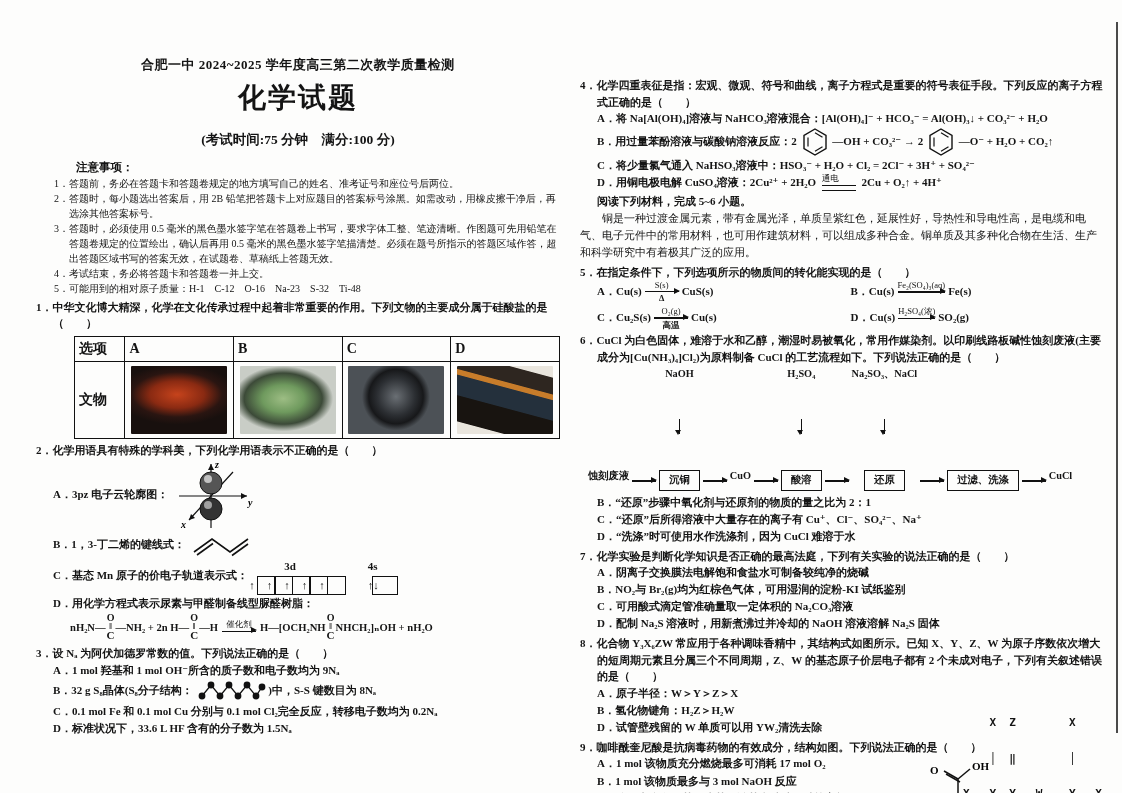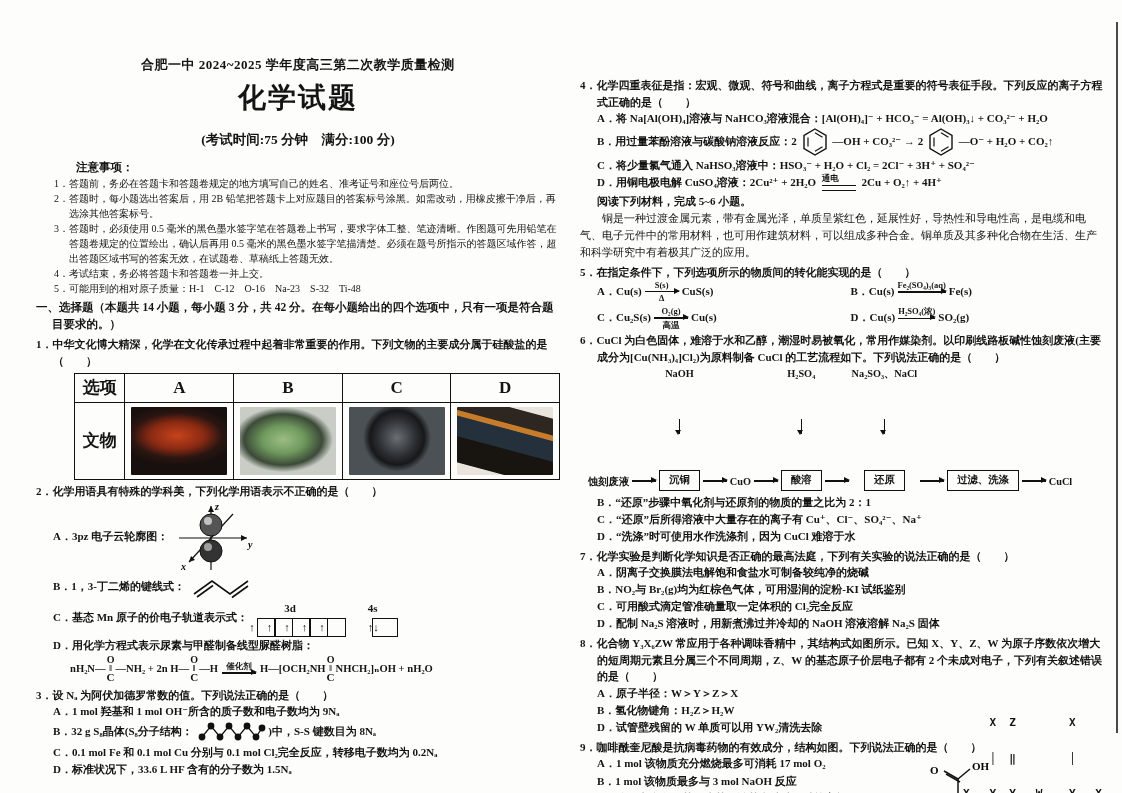--- a/index.html
+++ b/index.html
@@ -21,33 +21,33 @@
   .notice-item{margin-left:18px;padding-left:15px;text-indent:-15px;font-size:10px;line-height:1.5;}
   .section-head{font-weight:700;font-size:11.5px;margin-top:3px;padding-left:16px;text-indent:-16px;line-height:1.5;}
 
   .q{margin-top:3px;}
   .stem{font-weight:700;padding-left:17px;text-indent:-17px;line-height:1.5;}
   .opt{font-weight:600;margin-left:17px;padding-left:17px;text-indent:-17px;line-height:1.55;}
   .kai{font-weight:400;}
 
   
   table.artifact{border-collapse:collapse;margin:4px 0 2px 38px;}
-  table.artifact td{border:1.4px solid #111;text-align:center;vertical-align:middle;
-    font-weight:700;padding:2px 4px;font-size:17px;}
+  table.artifact td{border:1.4px solid #111;text-align:left;vertical-align:middle;
+    font-weight:700;padding:2px 4px;font-size:14px;}
   td.rowhead{width:44px;}
   .photo{width:96px;height:68px;margin:2px auto;border-radius:1px;}
   .photo-a{background:radial-gradient(60px 30px at 48% 42%,#c6431c 0%,#8a2a12 45%,#2a1511 75%,#18100e 100%);}
   .photo-b{background:radial-gradient(52px 34px at 45% 48%,#9dbd84 0%,#6f9a5e 40%,#3c4a38 75%,#c9cdc6 96%),#c9cdc6;}
   .photo-c{background:radial-gradient(34px 34px at 50% 45%,#6a6f74 0%,#2c2f33 55%,#17181a 80%,#4c5156 100%);}
   .photo-d{background:linear-gradient(195deg,#e9e5dd 12%,#2e2620 13% 30%,#c77c2a 31% 36%,#24303c 37% 58%,#181410 59% 86%,#e9e5dd 87%);}
 
   
   .inlsvg{vertical-align:middle;}
   .stack{display:inline-flex;flex-direction:column;align-items:center;vertical-align:middle;line-height:1;margin:0 1px;}
-  .stack .top{font-size:8.5px;font-weight:700;text-align:center;}
+  .stack .top{font-size:8.5px;font-weight:400;text-align:center;}
   .co .o{font-size:10px;font-weight:600;}
   .co .db{font-size:8px;height:7px;overflow:hidden;font-weight:600;}
   .co .c{font-size:11px;font-weight:600;}
   .arrline{position:relative;height:1.4px;background:#111;width:100%;min-width:34px;margin:2px 0;}
   .arrline:after{content:"";position:absolute;right:-1px;top:-3.2px;border-left:6px solid #111;
     border-top:3.8px solid transparent;border-bottom:3.8px solid transparent;}
   .dline{width:34px;height:4px;border-top:1.6px solid #111;border-bottom:1.6px solid #111;margin:2px 0;}
   .botlab{font-size:8.5px;font-weight:600;min-height:8px;}
 
   .orbital-boxes{display:inline-flex;align-items:flex-end;gap:26px;vertical-align:middle;margin-left:6px;}
@@ -68,21 +68,21 @@
   
   .flow{display:flex;align-items:flex-end;margin:2px 0 3px 8px;font-weight:600;font-size:10.3px;}
   .fcol{display:flex;flex-direction:column;align-items:center;gap:36px;}
   .fbox{border:1.5px solid #111;padding:2px 9px;font-weight:700;white-space:nowrap;}
   .varr{width:1.4px;height:15px;background:#111;position:relative;margin:1px auto 0;}
   .varr:after{content:"";position:absolute;left:-3.3px;bottom:-1px;border-top:5.5px solid #111;
     border-left:3.8px solid transparent;border-right:3.8px solid transparent;}
   .harr{position:relative;height:1.4px;background:#111;width:24px;margin:0 3px 9px;align-self:flex-end;}
   .harr:after{content:"";position:absolute;right:-1px;top:-3.2px;border-left:6px solid #111;
     border-top:3.8px solid transparent;border-bottom:3.8px solid transparent;}
-  .fmid{margin-bottom:1px;white-space:nowrap;}
+  .fmid{margin-bottom:7px;white-space:nowrap;}
 
   
   .rel{position:relative;}
   .q8struct{position:absolute;right:2px;top:58px;font-family:"DejaVu Sans Mono",monospace;
     font-size:11px;line-height:1.08;font-weight:600;white-space:pre;}
   .q9struct{position:absolute;right:0;top:14px;}
   svg text{font-family:"Liberation Serif","DejaVu Serif",serif;}
 </style>
 </head>
 <body>
@@ -94,21 +94,20 @@
   <div class="doc-title">化学试题</div>
   <div class="exam-info">(考试时间:75 分钟　满分:100 分)</div>
 
   <div class="notice-title">注意事项：</div>
   <div class="notice-item kai">1．答题前，务必在答题卡和答题卷规定的地方填写自己的姓名、准考证号和座位号后两位。</div>
   <div class="notice-item kai">2．答题时，每小题选出答案后，用 2B 铅笔把答题卡上对应题目的答案标号涂黑。如需改动，用橡皮擦干净后，再选涂其他答案标号。</div>
   <div class="notice-item kai">3．答题时，必须使用 0.5 毫米的黑色墨水签字笔在答题卷上书写，要求字体工整、笔迹清晰。作图题可先用铅笔在答题卷规定的位置绘出，确认后再用 0.5 毫米的黑色墨水签字笔描清楚。必须在题号所指示的答题区域作答，超出答题区域书写的答案无效，在试题卷、草稿纸上答题无效。</div>
   <div class="notice-item kai">4．考试结束，务必将答题卡和答题卷一并上交。</div>
   <div class="notice-item">5．可能用到的相对原子质量：H-1　C-12　O-16　Na-23　S-32　Ti-48</div>
 
-  <div class="section-head">一、选择题（本题共 14 小题，每小题 3 分，共 42 分。在每小题给出的四个选项中，只有一项是符合题目要求的。）</div>
 
   <div class="q">
     <div class="stem">1．中华文化博大精深，化学在文化传承过程中起着非常重要的作用。下列文物的主要成分属于硅酸盐的是（　　）</div>
     <table class="artifact">
       <tbody>
           <tr>
         <td class="rowhead">选项</td>
         <td style="width:100px">A</td>
         <td style="width:100px">B</td>
         <td style="width:100px">C</td>
@@ -350,21 +349,21 @@
     </div>
     <div class="opt">B．“还原”步骤中氧化剂与还原剂的物质的量之比为 2：1</div>
     <div class="opt">C．“还原”后所得溶液中大量存在的离子有 Cu⁺、Cl⁻、SO₄²⁻、Na⁺</div>
     <div class="opt">D．“洗涤”时可使用水作洗涤剂，因为 CuCl 难溶于水</div>
   </div>
 
   <div class="q">
     <div class="stem">7．化学实验是判断化学知识是否正确的最高法庭，下列有关实验的说法正确的是（　　）</div>
     <div class="opt">A．阴离子交换膜法电解饱和食盐水可制备较纯净的烧碱</div>
     <div class="opt">B．NO₂与 Br₂(g)均为红棕色气体，可用湿润的淀粉-KI 试纸鉴别</div>
-    <div class="opt">C．可用酸式滴定管准确量取一定体积的 Cl₂完全反应</div>
+    <div class="opt">C．可用酸式滴定管准确量取一定体积的 Na₂CO₃溶液</div>
     <div class="opt">D．配制 Na₂S 溶液时，用新煮沸过并冷却的 NaOH 溶液溶解 Na₂S 固体</div>
   </div>
 
   <div class="q rel">
     <div class="stem">8．化合物 Y₃X₆ZW 常应用于各种调味香精中，其结构式如图所示。已知 X、Y、Z、W 为原子序数依次增大的短周期元素且分属三个不同周期，Z、W 的基态原子价层电子都有 2 个未成对电子，下列有关叙述错误的是（　　）</div>
     <div style="width:340px">
       <div class="opt">A．原子半径：W＞Y＞Z＞X</div>
       <div class="opt">B．氢化物键角：H₂Z＞H₂W</div>
       <div class="opt">D．试管壁残留的 W 单质可以用 YW₂清洗去除</div>
     </div>

